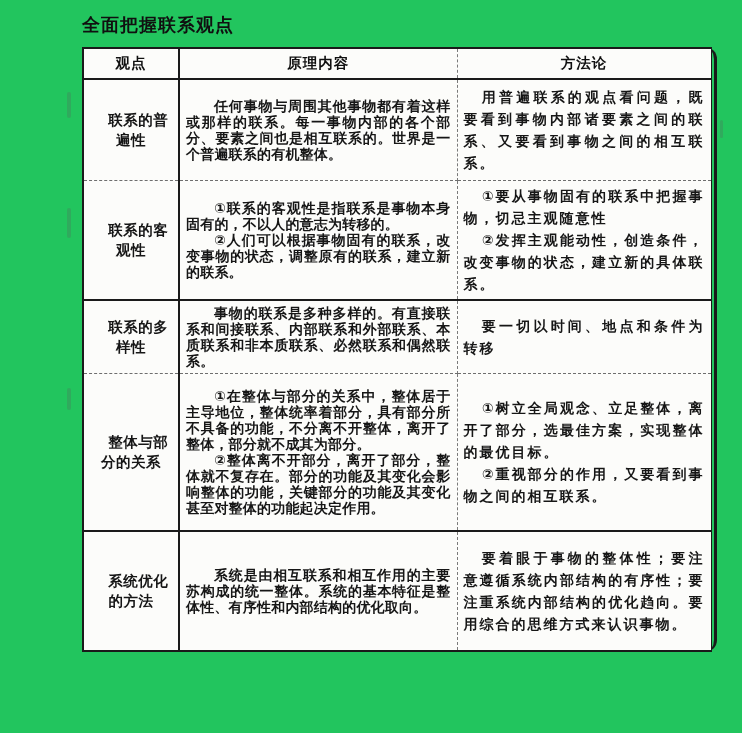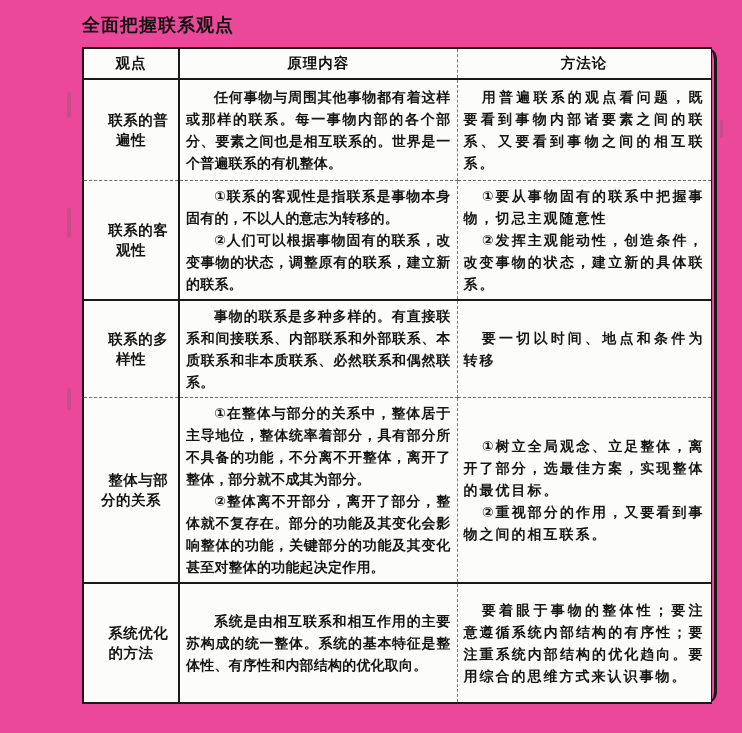--- a/index.html
+++ b/index.html
@@ -5,21 +5,21 @@
   html, body {
     margin: 0;
     padding: 0;
     background: #fbfbf9;
     font-family: "Liberation Sans", "DejaVu Sans", sans-serif;
   }
   .page {
     position: relative;
     width: 742px;
     height: 733px;
-    background: #ec4899;
+    background: #22c55e;
     color: #141414;
     overflow: hidden;
   }
   .title {
     margin: 0;
     position: absolute;
     left: 82px;
     top: 13px;
     font-size: 18px;
     font-weight: 700;
@@ -68,21 +68,21 @@
   td.c2, th.c2 { border-right: 1px dashed #7a7a7a; }
   tr.sep-dashed td { border-bottom: 1px dashed #6e6e6e; }
   tr.sep-solid  td { border-bottom: 2px solid #1a1a1a; }
   tr.r1 { height: 101px; }
   tr.r2 { height: 107px; }
   tr.r3 { height: 69px; }
   tr.r4 { height: 158px; }
   tr.r5 { height: 120px; }
   td p {
     margin: 0;
-    line-height: 22px;
+    line-height: 16px;
     font-weight: 600;
     text-align: justify;
     text-justify: inter-ideograph;
   }
   td.c1 p {
     font-weight: 700;
     text-indent: 1em;
     text-align: center;
     line-height: 20px;
     letter-spacing: 0.5px;

